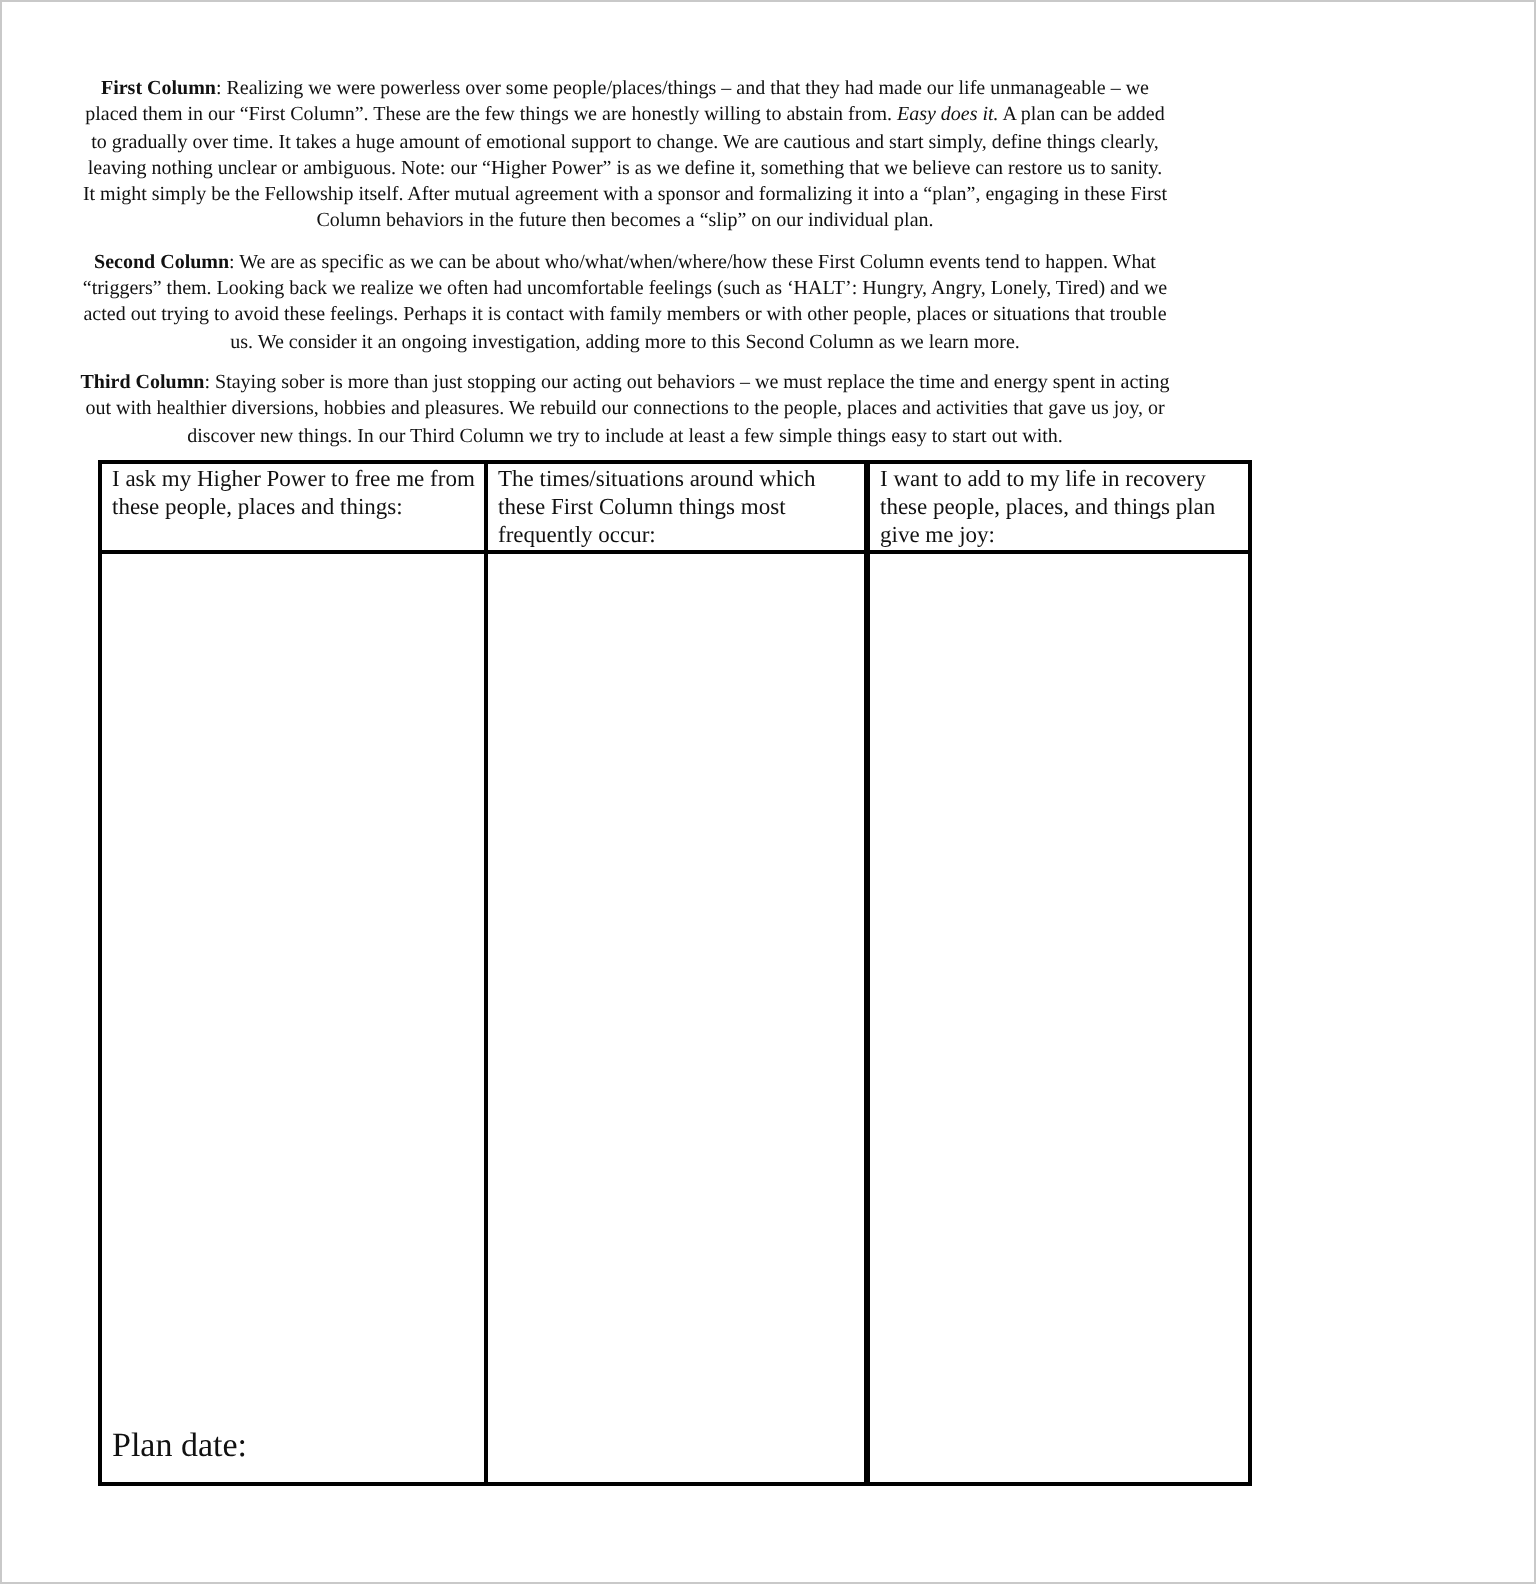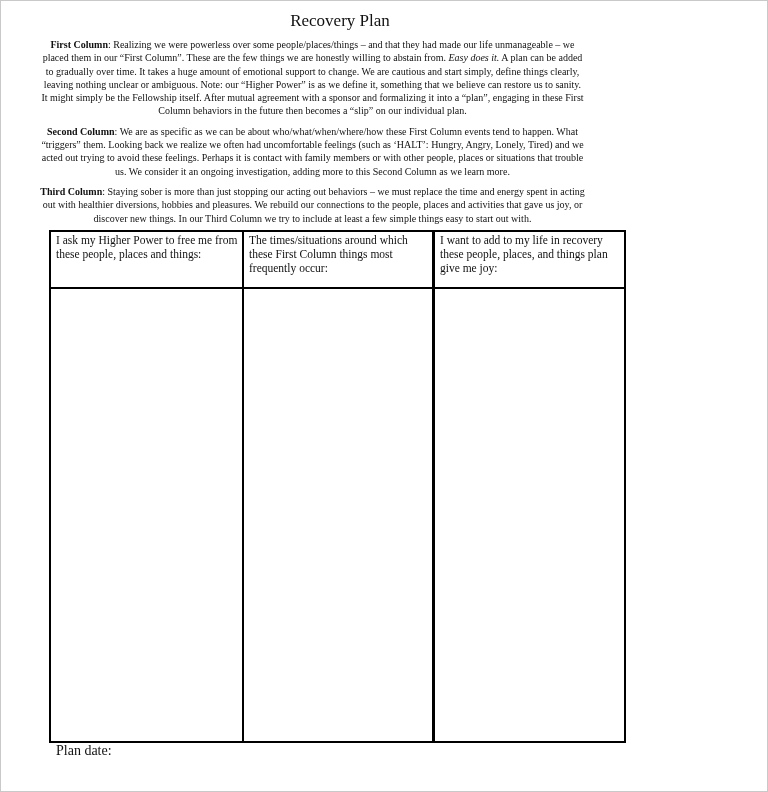--- a/index.html
+++ b/index.html
@@ -53,47 +53,46 @@
     top: 230px;
     width: 541px;
     height: 513px;
     border-collapse: collapse;
     table-layout: fixed;
   }
   table.plan-table th,
   table.plan-table td {
     border: 2px solid #000000;
     vertical-align: top;
-    padding: 1px 4px 12px 5px;
+    padding: 1px 4px 0 5px;
     background: #ffffff;
   }
   table.plan-table th {
     font-weight: normal;
     font-size: 11.5px;
     line-height: 14px;
     text-align: left;
     height: 42px;
   }
   table.plan-table .col-1 { width: 182px; }
   table.plan-table .col-2 { width: 179px; border-left-width: 1px; }
   table.plan-table .col-3 { width: 180px; border-left-width: 3px; }
   .plan-date {
     position: absolute;
     left: 56px;
-    top: 744px;
-    font-size: 14px;
+    top: 716px;
+    font-size: 17px;
     line-height: 14px;
   }
 </style>
 </head>
 <body>
 
 <div class="page">
 
-  <div class="doc-title">Recovery Plan</div>
 
   <div class="intro">
     <p><span class="lead">First Column</span><span>: Realizing we were powerless over some people/places/things – and that they had made our life unmanageable – we placed them in our “First Column”.  These are the few things we are honestly willing to abstain from.  </span><span class="ital">Easy does it.</span><span>  A plan can be added to gradually over time.  It takes a huge amount of emotional support to change.  We are cautious and start simply, define things clearly, leaving nothing unclear or ambiguous.  Note: our “Higher Power” is as we define it, something that we believe can restore us to sanity.  It might simply be the Fellowship itself. After mutual agreement with a sponsor and formalizing it into a “plan”, engaging in these First Column behaviors in the future then becomes a “slip” on our individual plan.</span></p>
 
     <p><span class="lead">Second Column</span><span>: We are as specific as we can be about who/what/when/where/how these First Column events tend to happen. What “triggers” them. Looking back we realize we often had uncomfortable feelings (such as ‘HALT’: Hungry, Angry, Lonely, Tired) and we acted out trying to avoid these feelings. Perhaps it is contact with family members or with other people, places or situations that trouble us. We consider it an ongoing investigation, adding more to this Second Column as we learn more.</span></p>
 
     <p><span class="lead">Third Column</span><span>: Staying sober is more than just stopping our acting out behaviors – we must replace the time and energy spent in acting out with healthier diversions, hobbies and pleasures.  We rebuild our connections to the people, places and activities that gave us joy, or discover new things.  In our Third Column we try to include at least a few simple things easy to start out with.</span></p>
   </div>
 
   <table class="plan-table">

